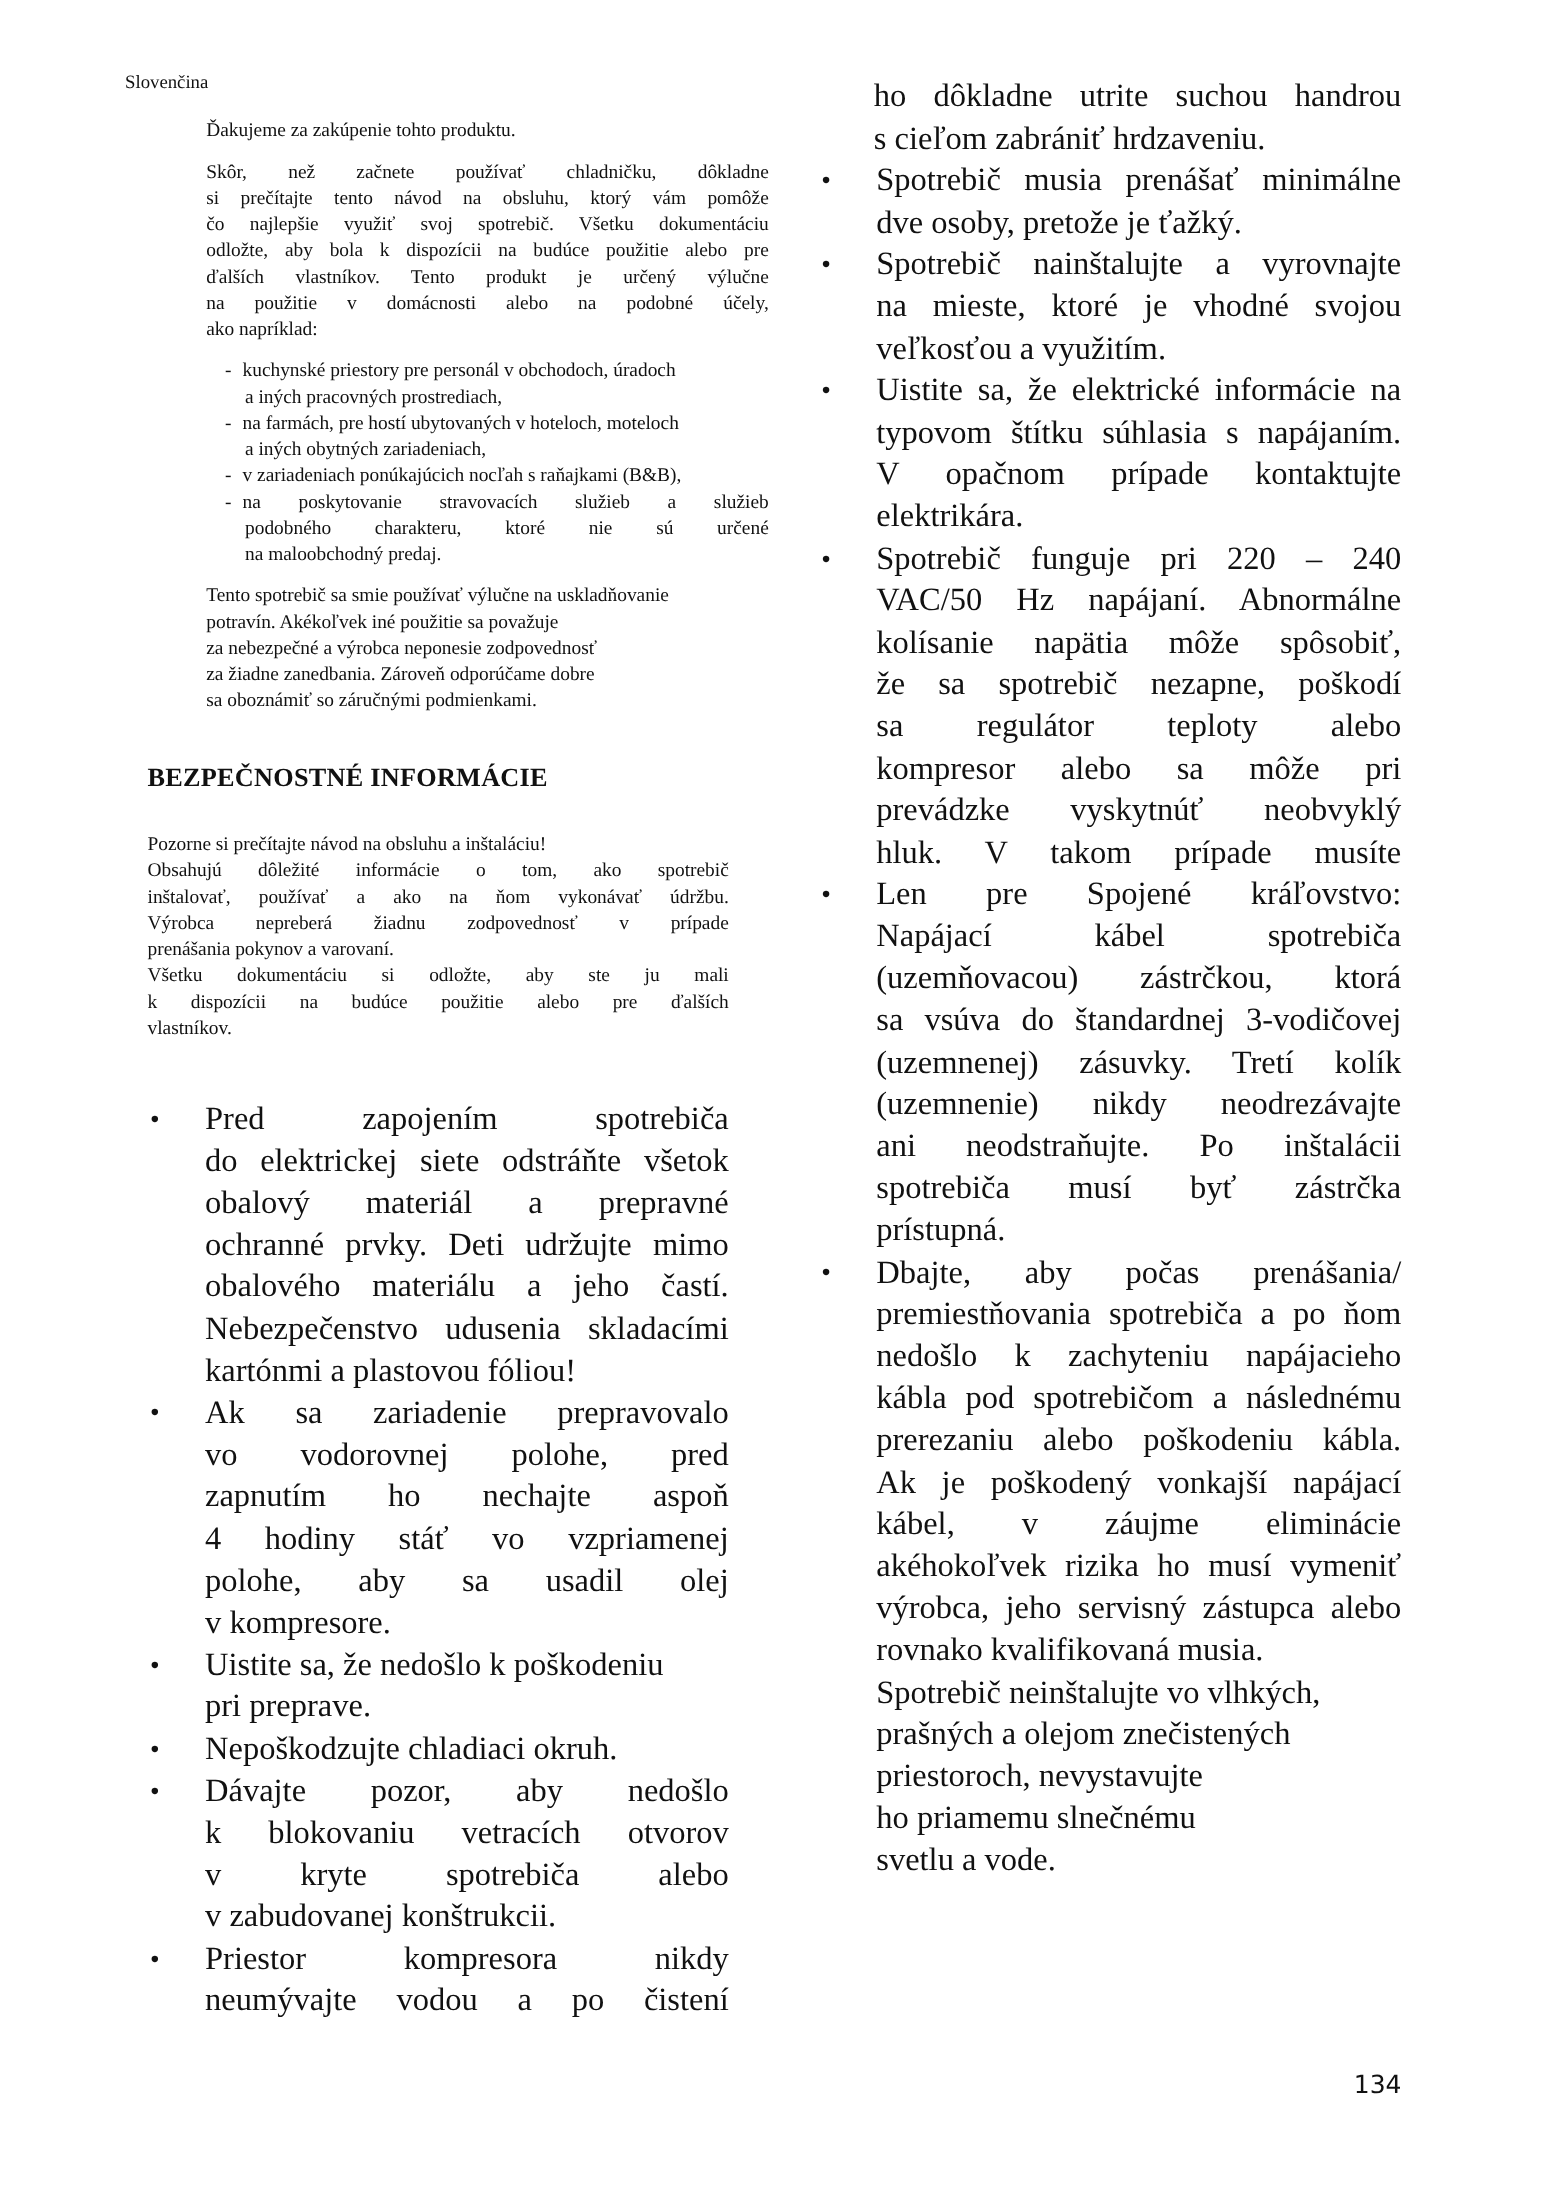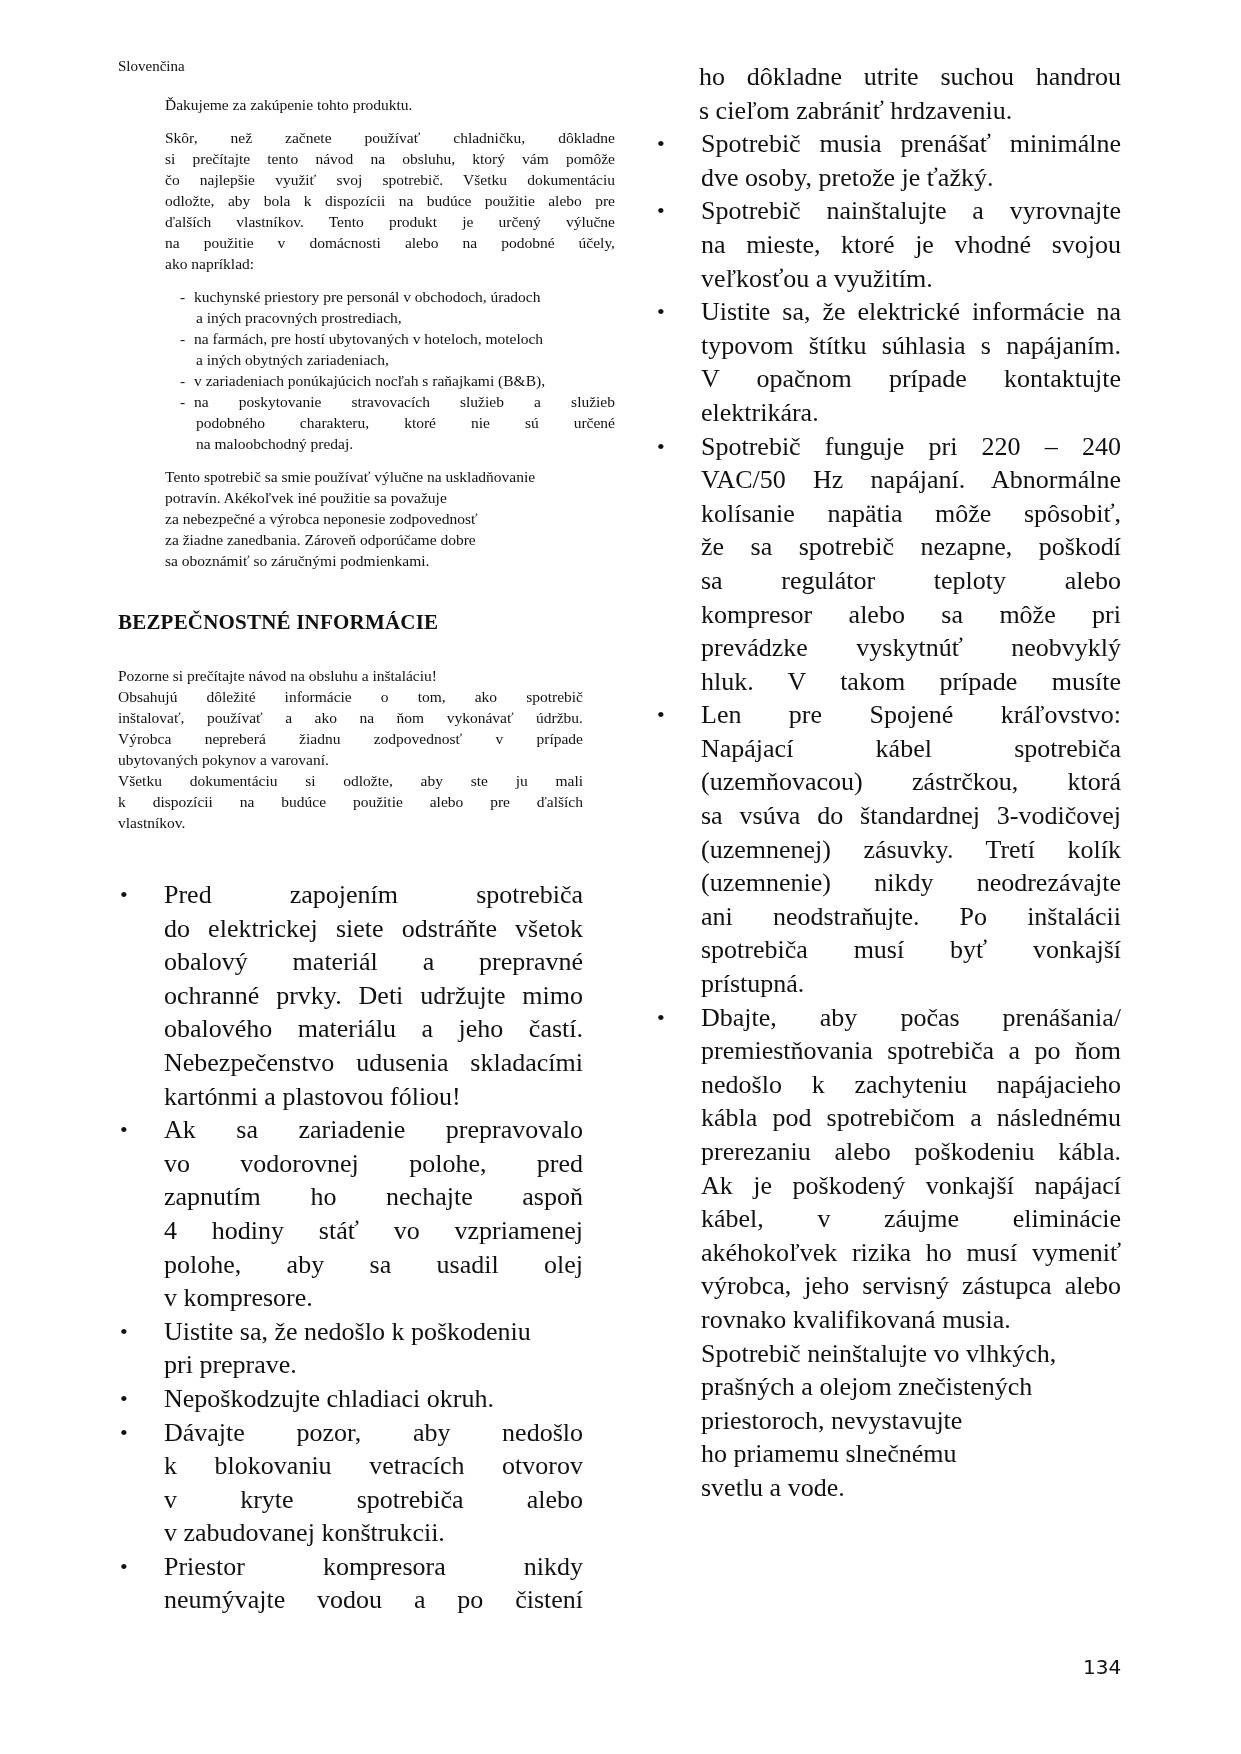--- a/index.html
+++ b/index.html
@@ -1,17 +1,17 @@
 <!DOCTYPE html>
 <html><head>
   <meta charset="utf-8">
   <style>
     html, body { margin: 0; padding: 0; background: #ffffff; }
     body { width: 1241px; height: 1754px; position: relative; overflow: hidden; color: #111; font-family: "Liberation Serif", serif; }
-    .lang { position: absolute; left: 118px; top: 58px; font-size: 15px; }
+    .lang { position: absolute; left: 100px; top: 58px; font-size: 15px; }
     .small { position: absolute; font-size: 15.5px; line-height: 21px; }
     .just-line { display: block; text-align: justify; text-align-last: justify; white-space: nowrap; }
     .just-line.last { text-align-last: left; }
     .para { margin: 0; }
     .intro { left: 133px; top: 94px; width: 450px; margin-left: 32px; }
     .intro .thanks { margin-bottom: 12px; }
     .intro .body1 .just-line { white-space: normal; }
     .uses { margin: 12px 0 12px 15px; }
     .uses .item { display: flex; }
     .uses .dash { width: 14px; flex: none; }
@@ -82,21 +82,21 @@
   </div>
 </div>
 
 <div class="heading">BEZPEČNOSTNÉ INFORMÁCIE</div>
 
 <div class="small safety">
   <span class="just-line last">Pozorne si prečítajte návod na obsluhu a inštaláciu!</span>
   <span class="just-line">Obsahujú dôležité informácie o tom, ako spotrebič</span>
   <span class="just-line">inštalovať, používať a ako na ňom vykonávať údržbu.</span>
   <span class="just-line">Výrobca nepreberá žiadnu zodpovednosť v prípade</span>
-  <span class="just-line last">ubytovaných pokynov a varovaní.</span>
+  <span class="just-line last">prenášania pokynov a varovaní.</span>
   <span class="just-line">Všetku dokumentáciu si odložte, aby ste ju mali</span>
   <span class="just-line">k dispozícii na budúce použitie alebo pre ďalších</span>
   <span class="just-line last">vlastníkov.</span>
 </div>
 
 <div class="big bullets-left">
   <div class="bl">
     <span class="dot">•</span>
     <span class="content">
       <span class="just-line">Pred zapojením spotrebiča</span>
@@ -195,21 +195,21 @@
   <div class="bl">
     <span class="dot">•</span>
     <span class="content">
       <span class="just-line">Len pre Spojené kráľovstvo:</span>
       <span class="just-line">Napájací kábel spotrebiča</span>
       <span class="just-line">(uzemňovacou) zástrčkou, ktorá</span>
       <span class="just-line">sa vsúva do štandardnej 3-vodičovej</span>
       <span class="just-line">(uzemnenej) zásuvky. Tretí kolík</span>
       <span class="just-line">(uzemnenie) nikdy neodrezávajte</span>
       <span class="just-line">ani neodstraňujte. Po inštalácii</span>
-      <span class="just-line">spotrebiča musí byť vonkajší</span>
+      <span class="just-line">spotrebiča musí byť zástrčka</span>
       <span class="just-line last">prístupná.</span>
     </span>
   </div>
   <div class="bl">
     <span class="dot">•</span>
     <span class="content">
       <span class="just-line">Dbajte, aby počas prenášania/</span>
       <span class="just-line">premiestňovania spotrebiča a po ňom</span>
       <span class="just-line">nedošlo k zachyteniu napájacieho</span>
       <span class="just-line">kábla pod spotrebičom a následnému</span>

